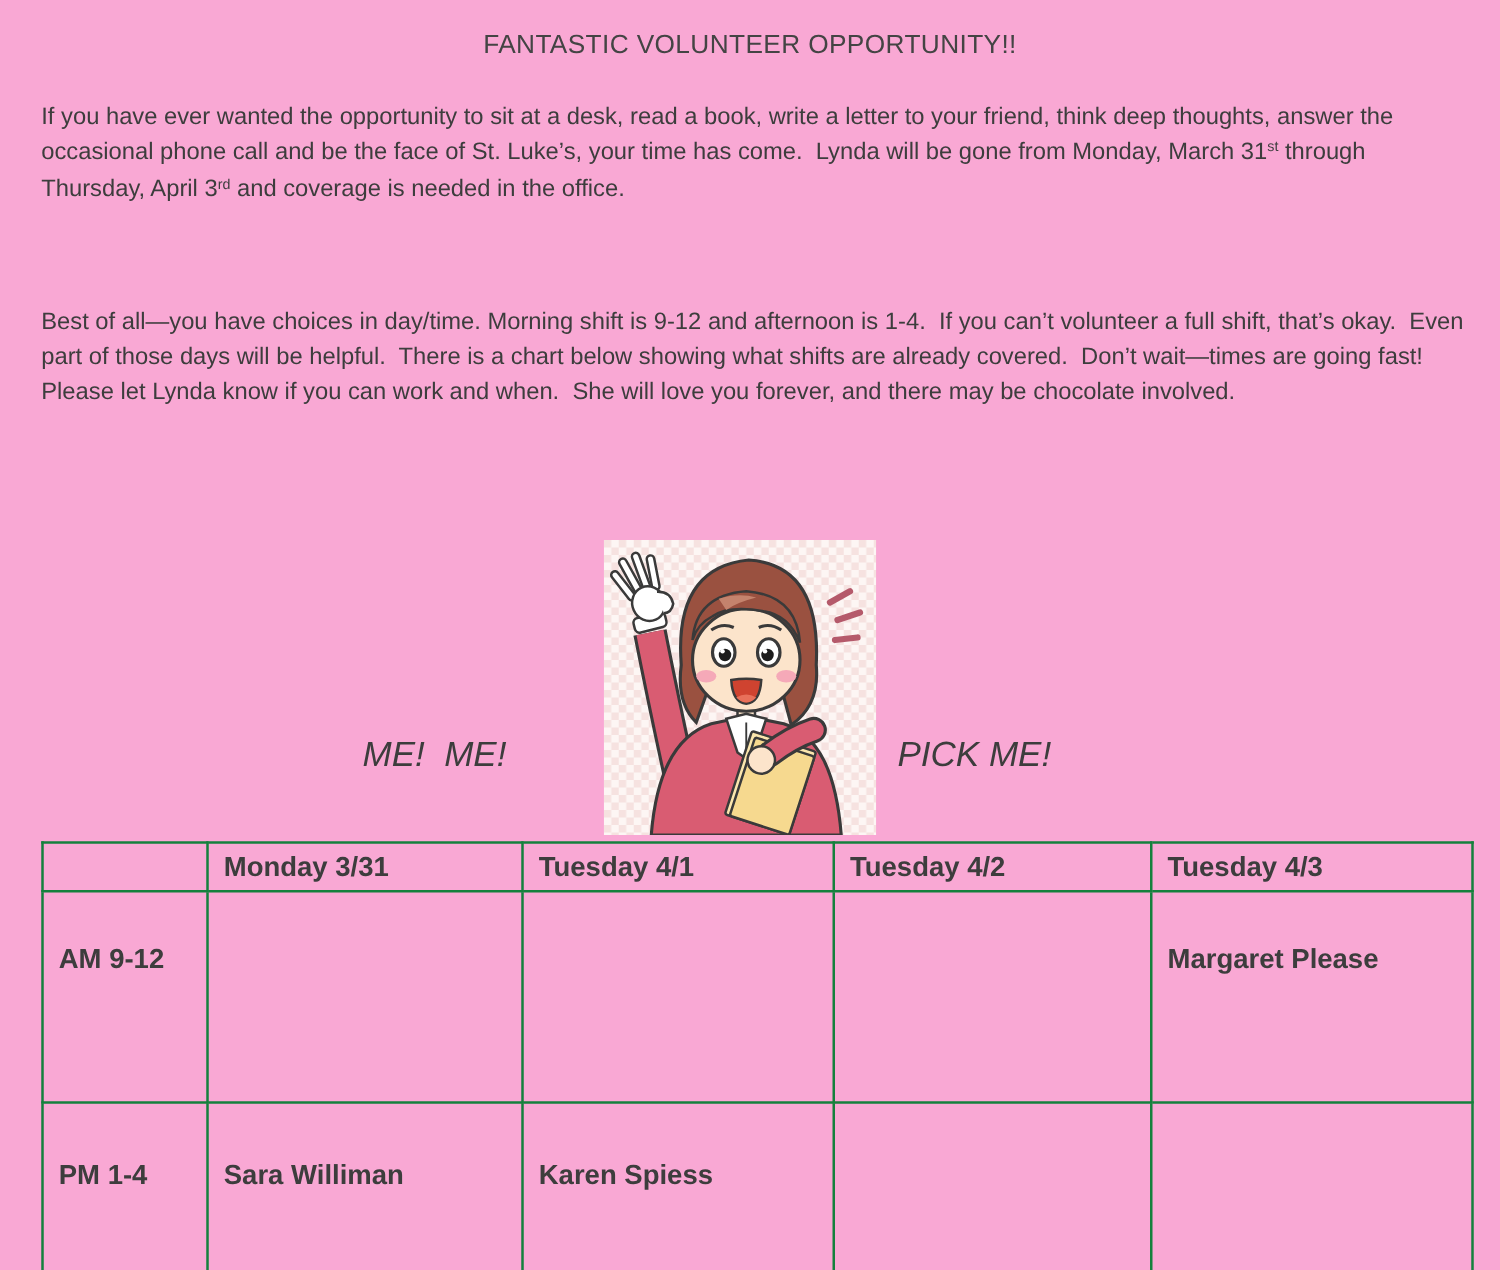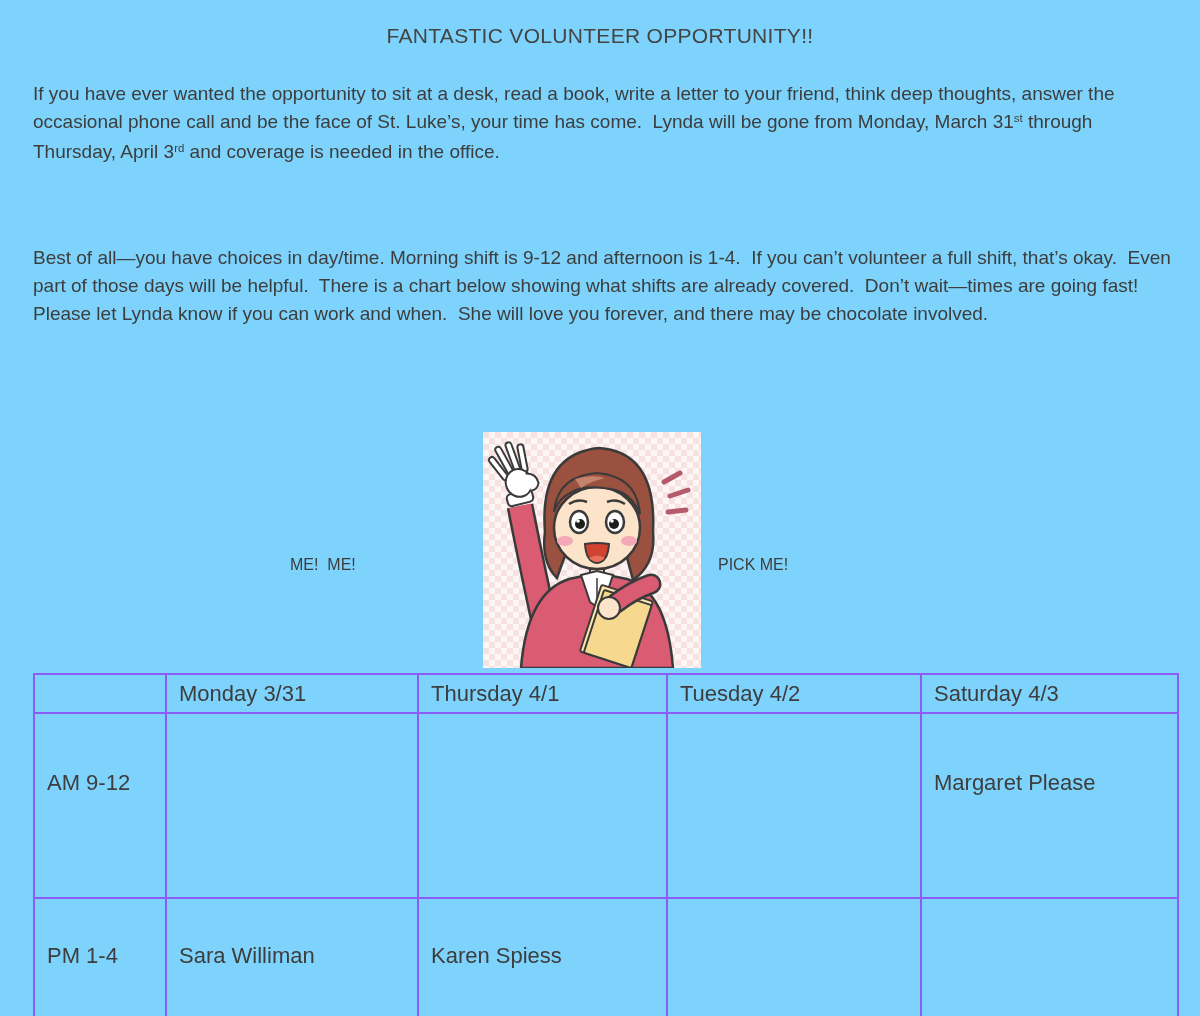--- a/index.html
+++ b/index.html
@@ -5,21 +5,21 @@
   html, body { margin: 0; padding: 0; }
   body {
     background: #e8e8e8;
     font-family: "Liberation Sans", "DejaVu Sans", sans-serif;
   }
   .page {
     position: relative;
     width: 1200px;
     height: 1016px;
     margin: 0 auto;
-    background: #7dd3fc;
+    background: #f9a8d4;
     color: #3d3d3d;
     overflow: hidden;
   }
   .doc-title {
     position: absolute;
     top: 24px;
     left: 0;
     width: 100%;
     text-align: center;
     font-size: 21px;
@@ -39,24 +39,25 @@
   .para-1 { top: 80px; }
   .para-2 { top: 244px; }
   .sup {
     font-size: 0.6em;
     vertical-align: baseline;
     position: relative;
     top: -0.55em;
   }
   .callout {
     position: absolute;
-    top: 556px;
-    font-size: 16px;
+    top: 588px;
+    font-size: 28px;
     color: #3d3d3d;
     white-space: pre;
+    font-style: italic;
   }
   .callout-left { left: 290px; }
   .callout-right { left: 718px; }
   .clipart {
     position: absolute;
     left: 483px;
     top: 432px;
     width: 218px;
     height: 236px;
   }
@@ -69,30 +70,30 @@
     table-layout: fixed;
     font-size: 22px;
     color: #3d3d3d;
   }
   table.schedule col.c0 { width: 132px; }
   table.schedule col.c1 { width: 252px; }
   table.schedule col.c2 { width: 249px; }
   table.schedule col.c3 { width: 254px; }
   table.schedule col.c4 { width: 257px; }
   table.schedule th, table.schedule td {
-    border: 2px solid #8b5cf6;
+    border: 2px solid #15803d;
     text-align: left;
-    font-weight: normal;
+    font-weight: bold;
     padding: 0 0 0 12px;
     vertical-align: top;
     overflow: hidden;
     white-space: nowrap;
   }
   table.schedule tr.hdr th { height: 36px; vertical-align: middle; padding-top: 1px; }
-  table.schedule tr.row-am td { height: 127px; padding-top: 56px; border-radius: 11px; }
+  table.schedule tr.row-am td { height: 127px; padding-top: 40px; border-radius: 11px; }
   table.schedule tr.row-pm td { height: 99px; padding-top: 44px; }
   table.schedule tr.row-pm td { border-bottom: 3px solid #4a4a4a; }
 </style>
 </head>
 <body>
 
 <div class="page">
 
   <div class="doc-title">FANTASTIC VOLUNTEER OPPORTUNITY!!</div>
 
@@ -181,23 +182,23 @@
       <col class="c0">
         <col class="c1">
         <col class="c2">
         <col class="c3">
         <col class="c4">
     </colgroup>
     <tbody>
         <tr class="hdr">
       <th></th>
       <th>Monday 3/31</th>
-      <th>Thursday 4/1</th>
+      <th>Tuesday 4/1</th>
       <th>Tuesday 4/2</th>
-      <th>Saturday 4/3</th>
+      <th>Tuesday 4/3</th>
     </tr>
     <tr class="row-am">
       <td>AM 9-12</td>
       <td></td>
       <td></td>
       <td></td>
       <td>Margaret Please</td>
     </tr>
     <tr class="row-pm">
       <td>PM 1-4</td>

